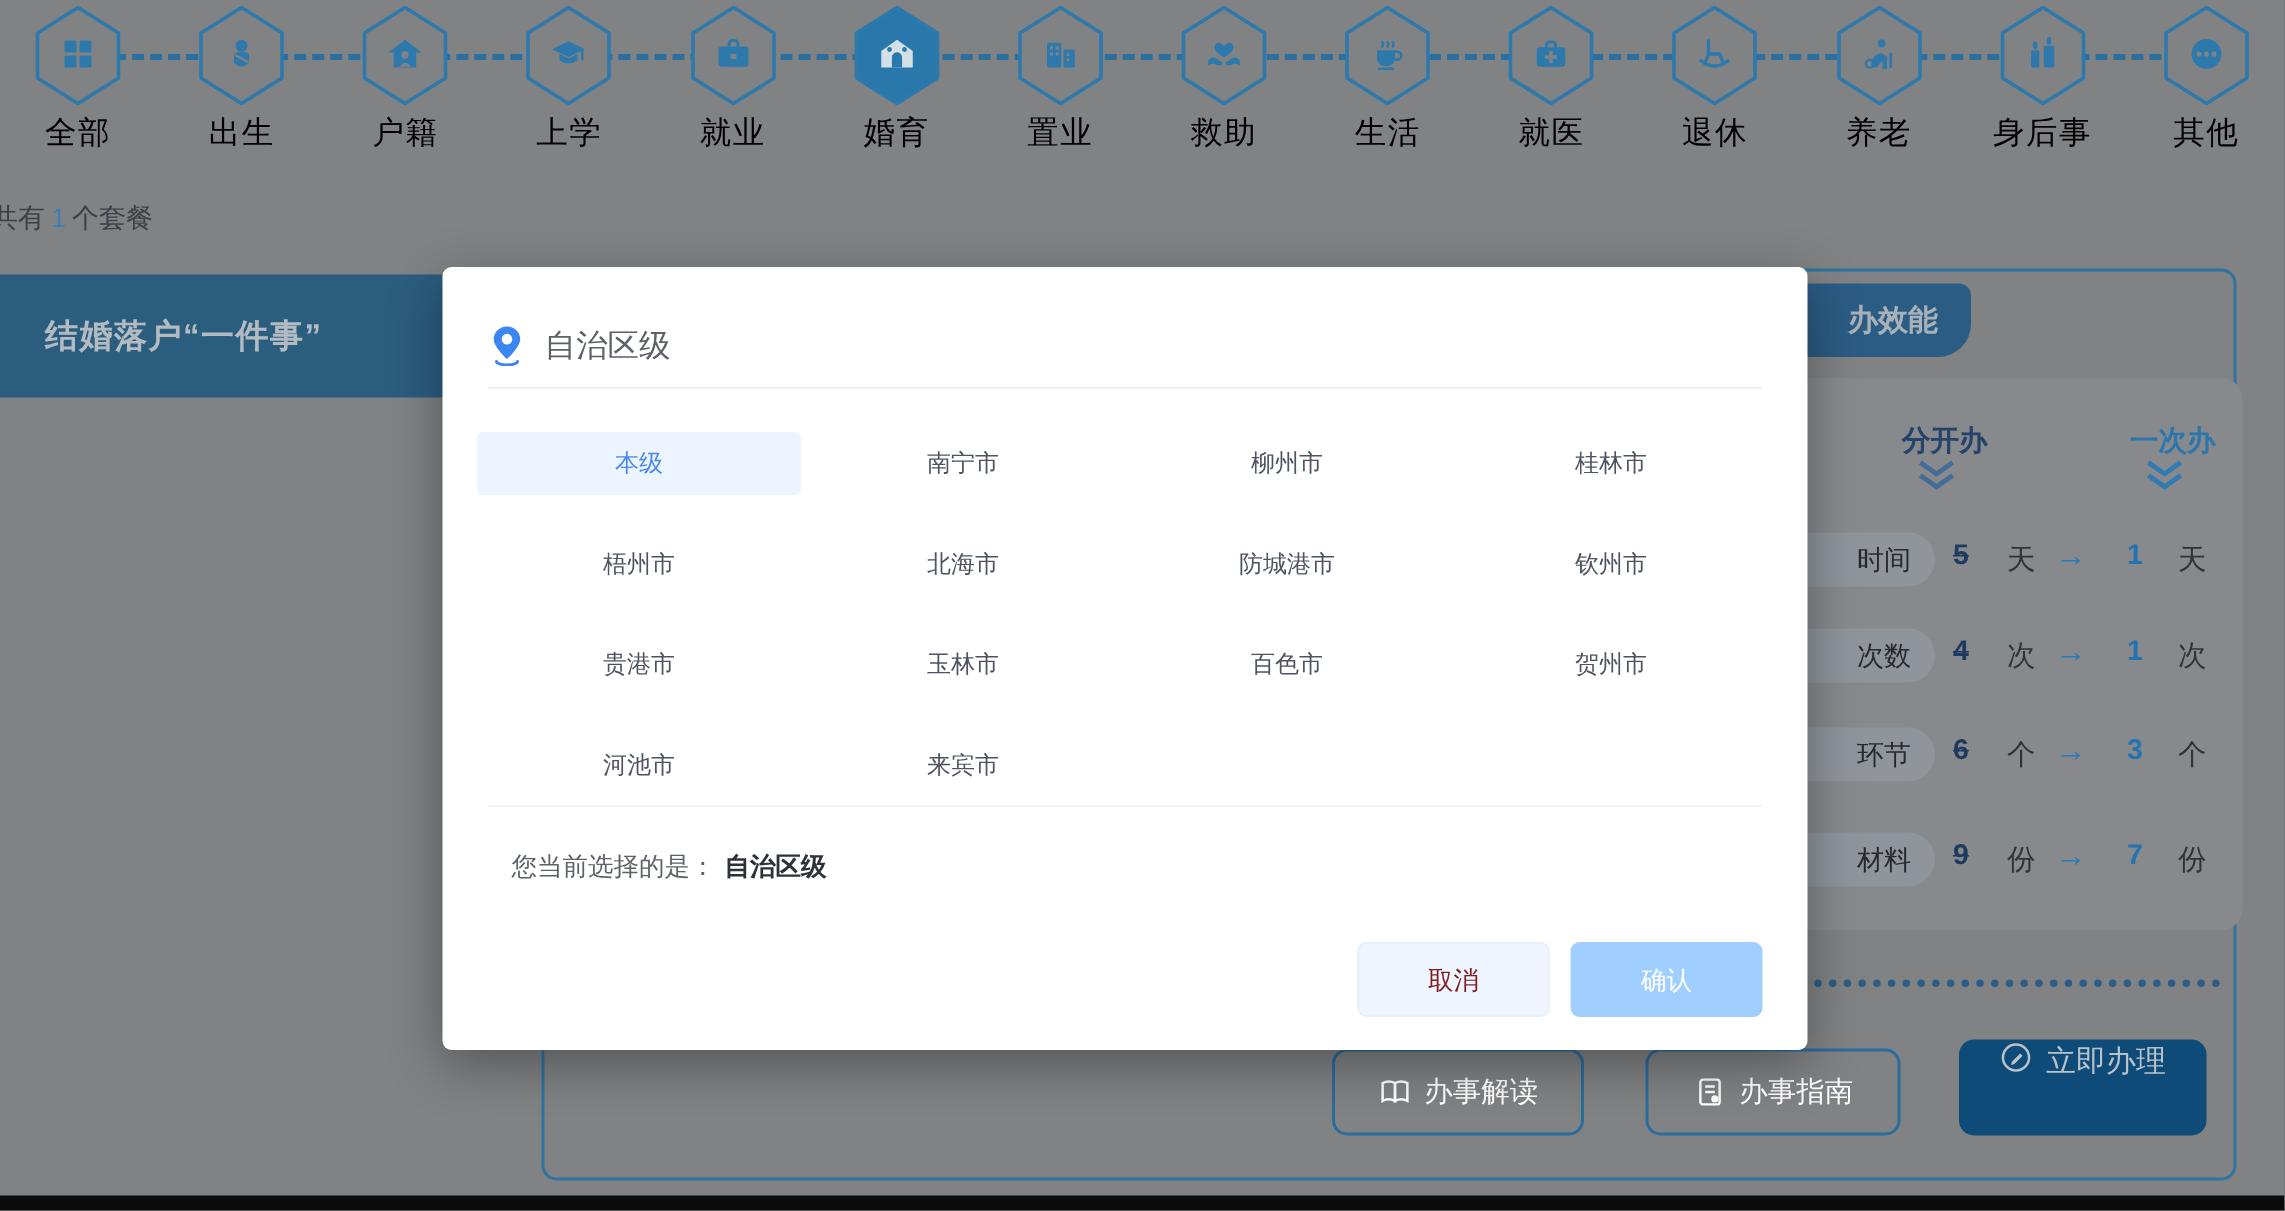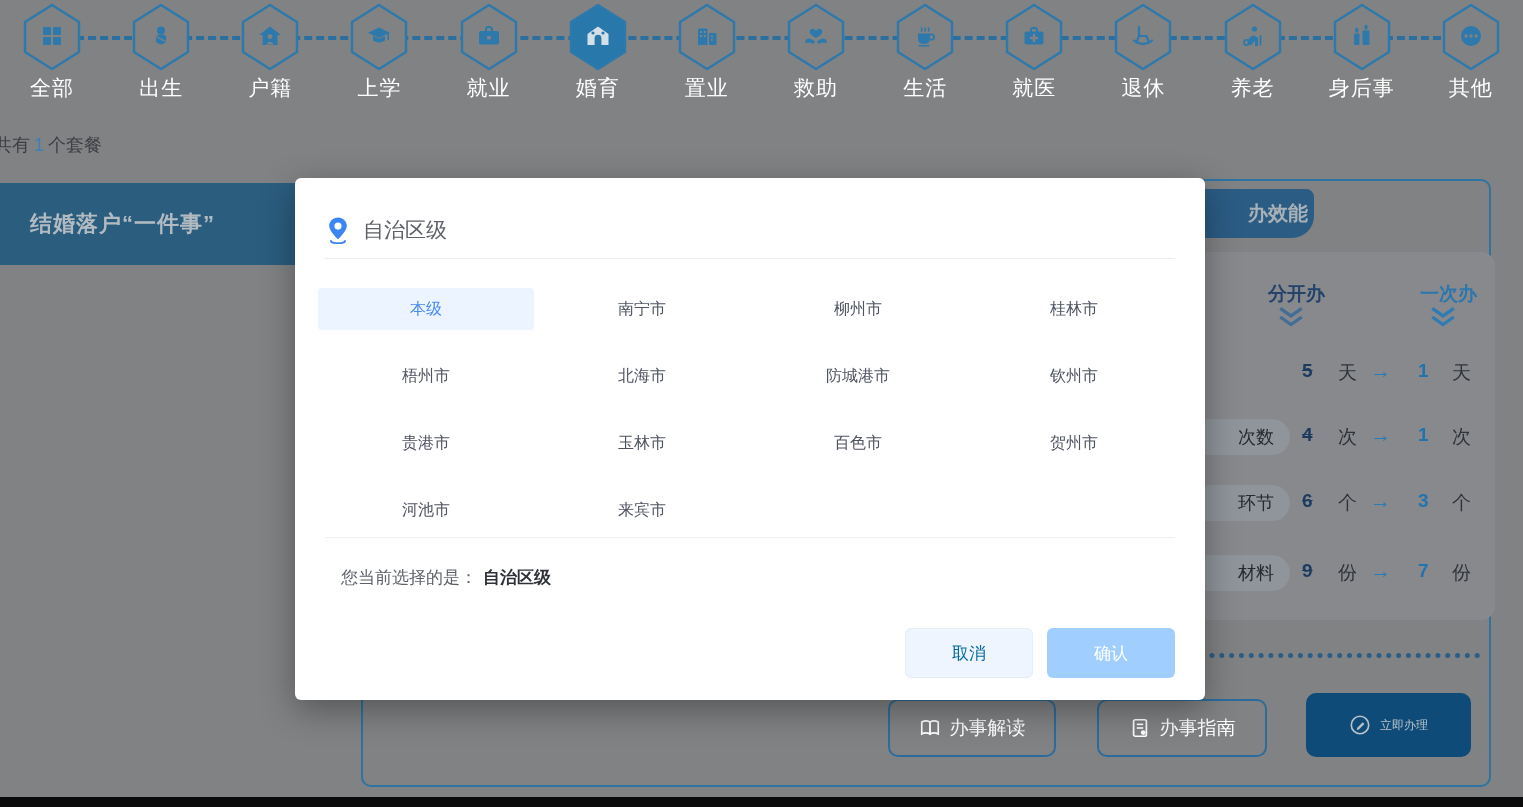--- a/index.html
+++ b/index.html
@@ -7,37 +7,37 @@
   #stage{position:relative;width:1523px;height:807px;background:#818284;overflow:hidden;}
 
   
   #nav{position:absolute;left:0;top:2px;right:0;height:104px;}
   #nav-dashes{position:absolute;left:28px;right:34px;top:34px;border-top:4px dashed #2b6f9f;}
   #nav-items{position:absolute;inset:0;display:flex;justify-content:space-between;padding:0 6px;}
   .nav-item{position:relative;width:92px;display:flex;flex-direction:column;align-items:center;cursor:pointer;}
   .nav-item .hex{width:66px;height:70px;}
   .nav-item .hex{color:#2e79ac;}
   .nav-item.sel .hex{color:#d4e0e7;}
-  .nav-label{margin-top:2px;font-size:21px;color:#ffffff;letter-spacing:1px;white-space:nowrap;}
+  .nav-label{margin-top:2px;font-size:21px;color:#000000;letter-spacing:1px;white-space:nowrap;}
 
   
   #summary{position:absolute;left:-6px;top:133px;font-size:18px;color:#3c3f45;}
   #summary b{color:#3f7fb5;font-weight:normal;padding:0 4px;}
 
   
   #package-item{position:absolute;left:0;top:183px;width:296px;height:82px;background:#2b5d7f;
     display:flex;align-items:center;padding-left:30px;box-sizing:border-box;cursor:pointer;}
   #package-item span{color:#b2bbc2;font-size:22px;font-weight:bold;letter-spacing:1px;}
 
   
   #detail-card{position:absolute;left:361px;top:179px;width:1130px;height:608px;
     border:2px solid #2e73a1;border-radius:10px;box-sizing:border-box;}
   #eff-tab{position:absolute;left:1150px;top:189px;width:164px;height:49px;background:#2b5c84;
     border-radius:8px 8px 22px 8px;color:#a8b1b8;font-size:20px;font-weight:bold;
-    display:flex;align-items:center;justify-content:flex-end;padding-right:6px;box-sizing:border-box;}
+    display:flex;align-items:center;justify-content:flex-end;padding-right:22px;box-sizing:border-box;}
   #stats-box{position:absolute;left:1186px;top:252px;width:309px;height:368px;background:#87898d;border-radius:14px;}
   .col-head{position:absolute;top:281px;font-size:19px;font-weight:bold;white-space:nowrap;}
   #col-sep{left:1268px;color:#24436b;}
   #col-once{left:1420px;color:#2b76ad;}
   .chev{position:absolute;top:306px;width:28px;height:22px;}
   #chev-sep{left:1277px;color:#446d96;}
   #chev-once{left:1429px;color:#2f7bb2;}
   .stat-row{position:absolute;left:1150px;width:360px;height:36px;}
   .stat-pill{position:absolute;left:0;top:0;width:140px;height:36px;background:#8f959b;border-radius:18px;
     color:#26292e;font-size:18px;display:flex;align-items:center;justify-content:flex-end;padding-right:16px;box-sizing:border-box;}
@@ -47,42 +47,42 @@
   .stat-new{position:absolute;left:268px;top:5px;font-size:19px;font-weight:bold;color:#2273ae;}
   .stat-unit2{position:absolute;left:302px;top:5px;font-size:19px;color:#303439;}
   #dotted-sep{position:absolute;left:1180px;top:653px;width:300px;border-top:5px dotted #2c5d86;}
 
   .ghost-btn{position:absolute;height:58px;border:2px solid #2c6c9c;border-radius:10px;background:transparent;
     color:#ffffff;font-size:19px;display:flex;align-items:center;justify-content:center;gap:9px;
     box-sizing:border-box;cursor:pointer;font-family:inherit;}
   #btn-explain{left:888px;top:699px;width:168px;}
   #btn-guide{left:1097px;top:699px;width:170px;}
   #btn-handle{position:absolute;left:1306px;top:693px;width:165px;height:64px;background:#0e4b78;
-    border:none;border-radius:10px;color:#b9c2c9;font-size:12px;display:flex;align-items:center;
+    border:none;border-radius:10px;color:#b9c2c9;font-size:20px;display:flex;
     justify-content:center;gap:9px;cursor:pointer;font-family:inherit;}
   .btn-ico{width:22px;height:22px;flex:none;}
 
   #bottom-bar{position:absolute;left:0;bottom:0;width:100%;height:10px;background:#0b0b0c;}
 
   
   #modal{position:absolute;left:295px;top:178px;width:910px;height:522px;background:#ffffff;
     border-radius:6px;box-shadow:0 10px 34px rgba(0,0,0,0.35);z-index:10;}
   #modal-header{position:absolute;left:30px;top:32px;right:30px;height:40px;display:flex;align-items:center;gap:12px;}
   #modal-title{font-size:21px;color:#5d6168;}
   #modal-hr1{position:absolute;left:30px;right:30px;top:80px;border-top:1px solid #e9ecf1;}
   #city-grid{position:absolute;left:23px;top:110px;width:864px;display:grid;
     grid-template-columns:repeat(4,216px);row-gap:25px;}
   .city-cell{height:42px;display:flex;align-items:center;justify-content:center;font-size:16px;
     color:#4e5360;border-radius:4px;cursor:pointer;}
   .city-cell.sel{background:#ecf5ff;color:#4a89f0;}
   #modal-hr2{position:absolute;left:30px;right:30px;top:359px;border-top:1px solid #eef0f4;}
   #current-line{position:absolute;left:46px;top:388px;font-size:17px;color:#5d6168;}
   #current-line b{color:#2e3238;margin-left:6px;}
   #btn-cancel{position:absolute;left:610px;top:450px;width:128px;height:50px;background:#eef5fe;
-    border:1px solid #e3eefb;border-radius:6px;color:#0369a1;font-size:17px;cursor:pointer;font-family:inherit;}
+    border:1px solid #e3eefb;border-radius:6px;color:#7f1d1d;font-size:17px;cursor:pointer;font-family:inherit;}
   #btn-confirm{position:absolute;left:752px;top:450px;width:128px;height:50px;background:#a0cfff;
     border:none;border-radius:6px;color:#ffffff;font-size:17px;cursor:pointer;font-family:inherit;}
 </style>
 </head>
 <body>
 
 <div id="stage">
 
   <div id="nav">
     <div id="nav-dashes"></div>
@@ -326,20 +326,21 @@
   <svg class="chev" id="chev-sep" viewBox="0 0 26 20">
       <polyline points="3,2 13,9 23,2" fill="none" stroke="currentColor" stroke-width="3"></polyline>
        <polyline points="3,10 13,17 23,10" fill="none" stroke="currentColor" stroke-width="3"></polyline>
     </svg>
   <svg class="chev" id="chev-once" viewBox="0 0 26 20">
       <polyline points="3,2 13,9 23,2" fill="none" stroke="currentColor" stroke-width="3"></polyline>
        <polyline points="3,10 13,17 23,10" fill="none" stroke="currentColor" stroke-width="3"></polyline>
     </svg>
   <div id="stats-rows">
       <div class="stat-row" style="top: 355px;">
+        <div class="stat-pill">时间</div>
         <span class="stat-old">5</span>
         <span class="stat-unit1">天</span>
         <span class="stat-arrow">→</span>
         <span class="stat-new">1</span>
         <span class="stat-unit2">天</span>
       </div>
       <div class="stat-row" style="top: 419px;">
         <div class="stat-pill">次数</div>
         <span class="stat-old">4</span>
         <span class="stat-unit1">次</span>

